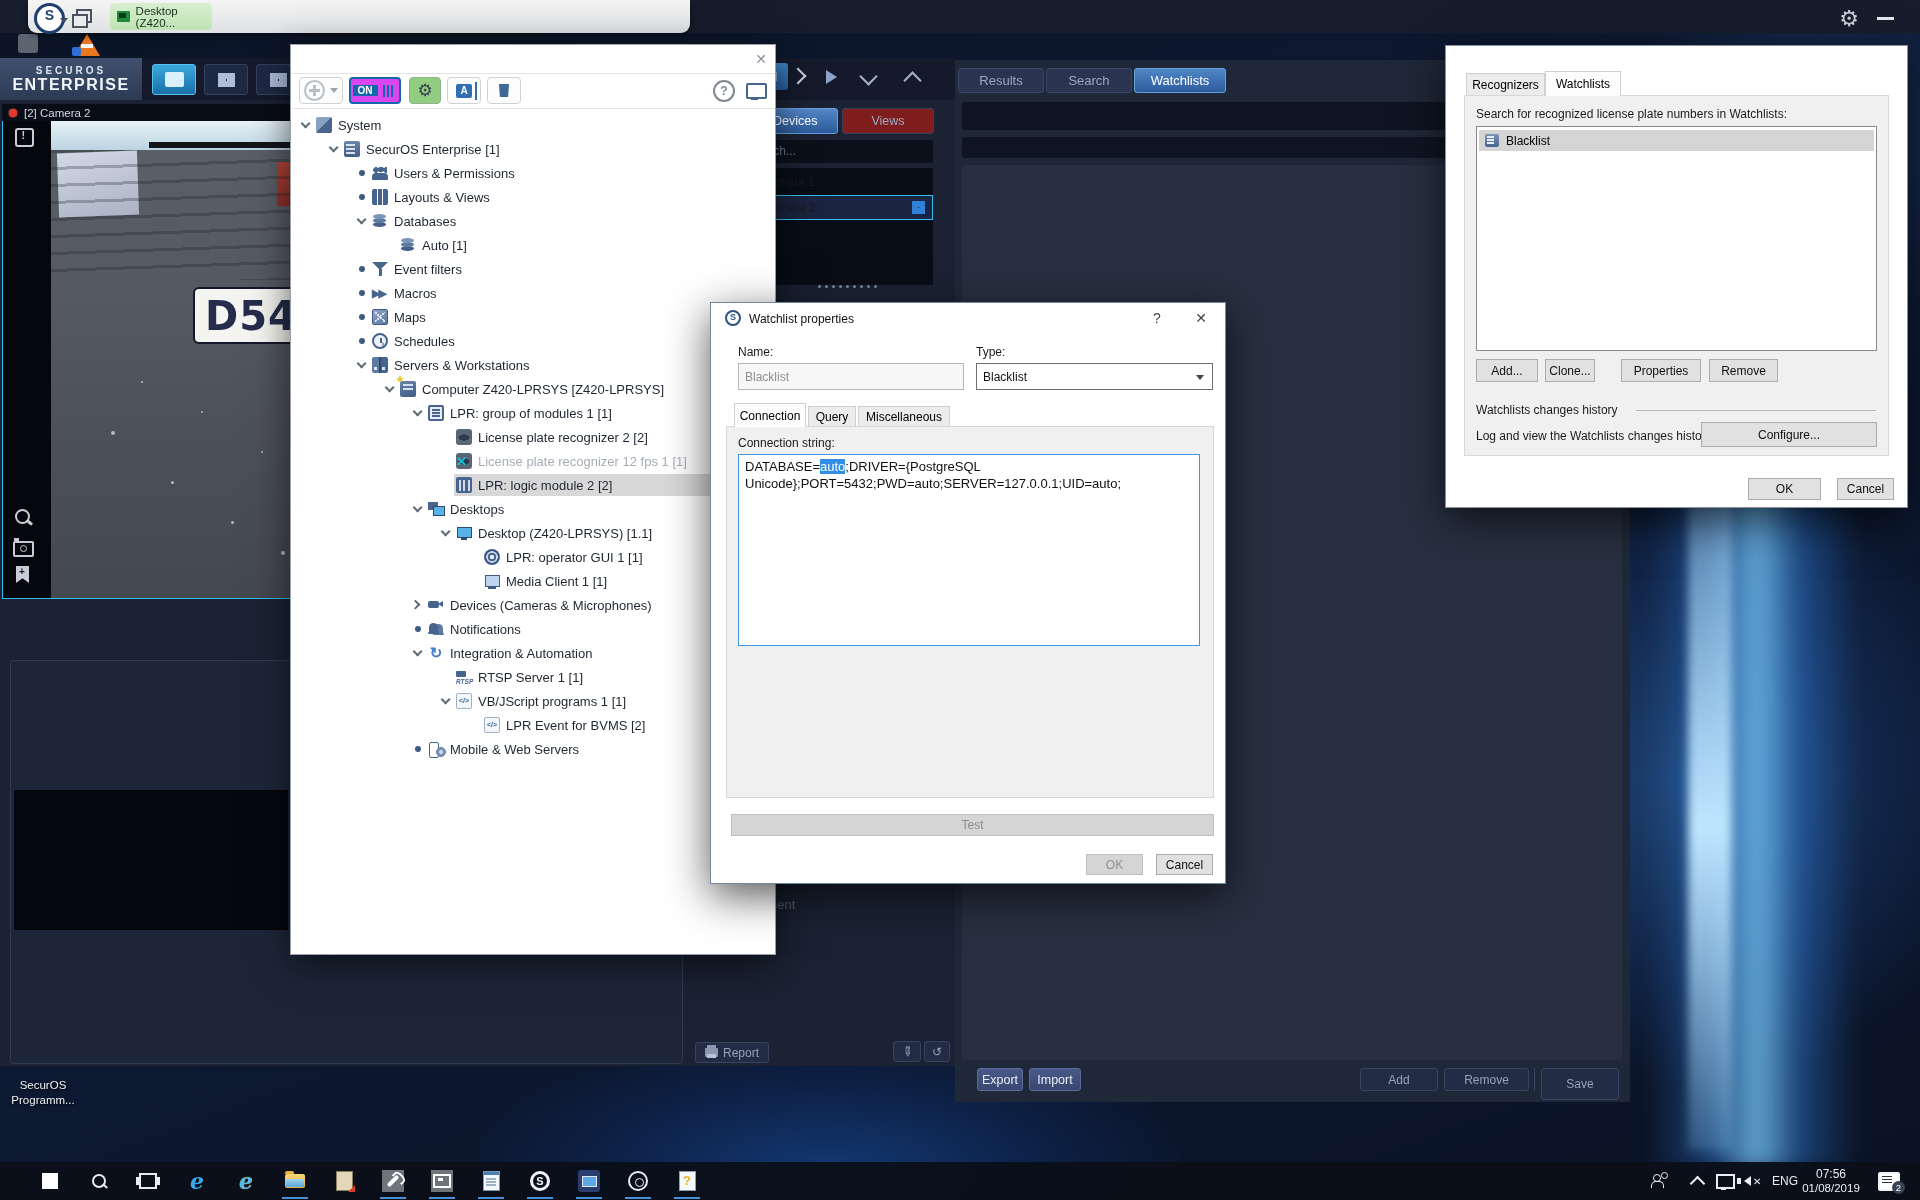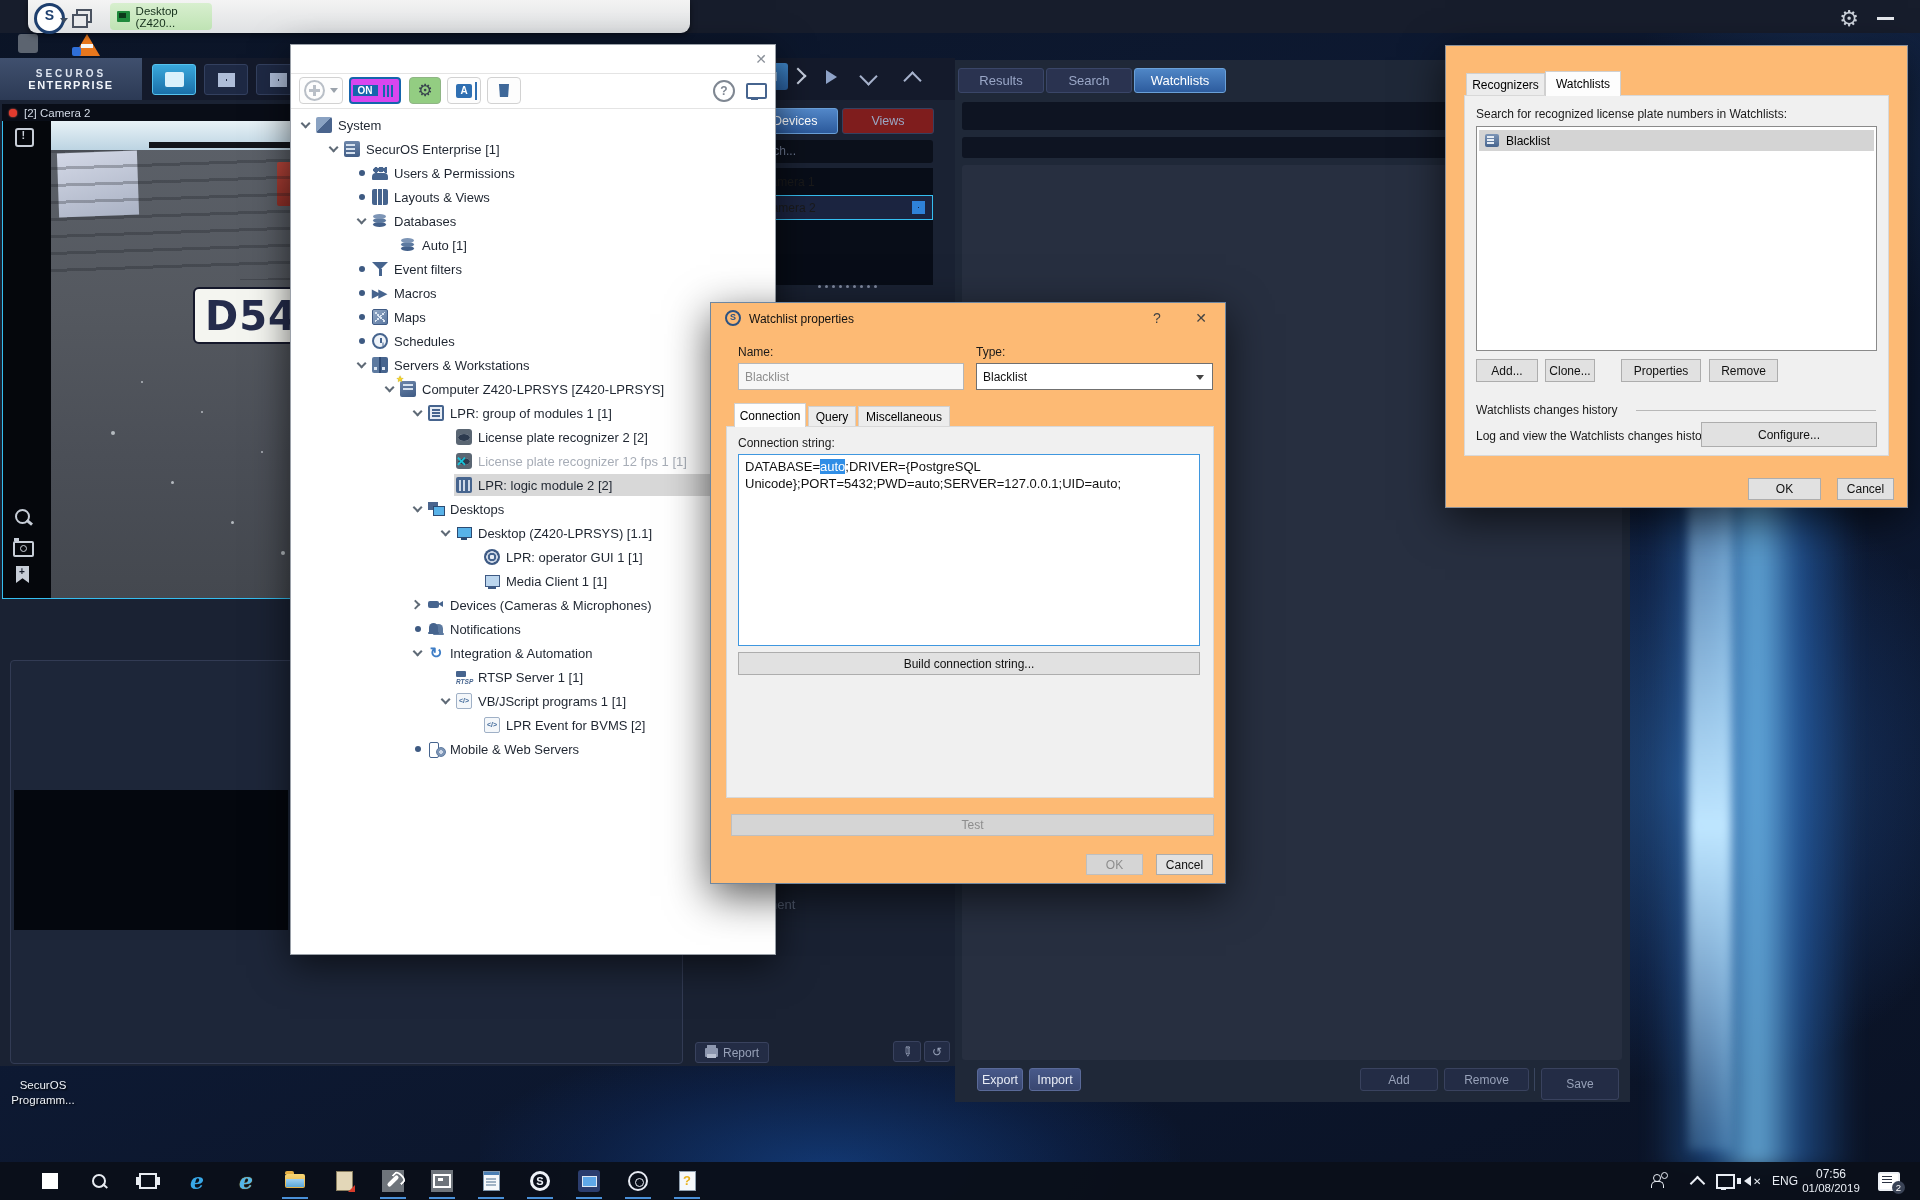--- a/index.html
+++ b/index.html
@@ -38,21 +38,21 @@
   .greenmon::after{content:"";position:absolute;left:2px;top:2px;width:7px;height:5px;background:#0c3a1a;}
   .greentab span{font-size:11.5px;color:#15301b;}
   .topgear{left:1836px;top:6px;width:26px;height:26px;color:#cdd3dc;font-size:22px;line-height:26px;text-align:center;}
   .topmin{left:1877px;top:17px;width:17px;height:3px;background:#e6e9ee;}
 
   
   .leftwin{left:0;top:58px;width:955px;height:1008px;background:#1a2233;}
   .brand{left:0;top:0;width:142px;height:42px;background:linear-gradient(180deg,#40506e,#2c3a55);
     display:flex;flex-direction:column;justify-content:center;align-items:center;}
   .brand .b1{font-size:10px;letter-spacing:3px;color:#dde4f0;font-weight:bold;}
-  .brand .b2{font-size:11px;letter-spacing:1.5px;color:#f2f5fa;font-weight:bold;}
+  .brand .b2{font-size:16px;letter-spacing:1.5px;color:#f2f5fa;font-weight:bold;}
   .hdrdark{left:142px;top:0;width:813px;height:42px;background:#141a2b;}
   .layoutbtn{top:6px;width:44px;height:31px;border-radius:3px;box-sizing:border-box;}
   .lb-active{background:linear-gradient(180deg,#39a8dc,#1a6fa8);border:1px solid #55c2ee;}
   .lb-active i{position:absolute;left:12px;top:7px;width:19px;height:15px;background:#d9f1fc;border-radius:2px;}
   .lb-dark{background:#1e2944;border:1px solid #33405f;}
   .gridglyph{position:absolute;left:13px;top:8px;width:17px;height:14px;
     background:linear-gradient(90deg,#aebdd8 45%,transparent 45%,transparent 55%,#aebdd8 55%),
                linear-gradient(180deg,#aebdd8 42%,transparent 42%,transparent 58%,#aebdd8 58%);}
   .camtitle{left:2px;top:46px;width:288px;height:17px;background:#090d17;display:flex;align-items:center;gap:7px;padding-left:7px;box-sizing:border-box;}
   .recdot{width:8px;height:8px;border-radius:50%;background:#e23b2e;box-shadow:0 0 2px #ff6a54;}
@@ -213,21 +213,21 @@
   .tic-sync{background:none;color:#3f7ec6;font-size:15px;font-weight:bold;line-height:15px;text-align:center;}
   .tic-rtsp{background:none;}
   .tic-rtsp .r1{position:absolute;left:0;top:2px;width:10px;height:6px;background:#46648e;border-radius:1px;}
   .tic-rtsp .r2{position:absolute;left:0;bottom:0;font-size:6.5px;font-weight:bold;color:#46648e;letter-spacing:0;}
   .tic-code{background:#f4f7fa;border:1px solid #9fb0c6;box-sizing:border-box;color:#3f6899;font-size:7px;font-weight:bold;text-align:center;line-height:13px;}
   .tic-mobile{background:none;}
   .tic-mobile::before{content:"";position:absolute;left:1px;top:1px;width:8px;height:14px;border:1.5px solid #46648e;border-radius:2px;}
   .tic-mobile::after{content:"";position:absolute;left:8px;top:6px;width:8px;height:8px;border-radius:50%;border:1.5px solid #5d7aa0;background:radial-gradient(circle,#cfd9e8 30%,#7d95b6 32%);}
 
   
-  .dlg{background:#fdba74;border:1px solid #6f87a0;box-sizing:border-box;box-shadow:0 12px 40px rgba(0,0,0,.65);}
+  .dlg{background:#ffffff;border:1px solid #6f87a0;box-sizing:border-box;box-shadow:0 12px 40px rgba(0,0,0,.65);}
   .dlgtitle{font-size:12px;color:#111;}
   .dlgico{width:16px;height:16px;border-radius:50%;border:2.5px solid #2c5282;box-sizing:border-box;color:#2c5282;font-size:9px;font-weight:bold;text-align:center;line-height:11px;}
   .winglyph{color:#444;font-size:14px;text-align:center;}
   .lbl{font-size:12px;color:#1a1a1a;}
   .field{background:#f7f7f7;border:1px solid #b6b6b6;box-sizing:border-box;font-size:12px;color:#8e8e8e;display:flex;align-items:center;padding-left:6px;}
   .combo{background:#fff;border:1px solid #707070;box-sizing:border-box;font-size:12px;color:#111;display:flex;align-items:center;padding-left:6px;position:relative;}
   .combo::after{content:"";position:absolute;right:8px;top:11px;border-left:4px solid transparent;border-right:4px solid transparent;border-top:5px solid #444;}
   .ltab{position:absolute;box-sizing:border-box;font-size:12px;display:flex;align-items:center;justify-content:center;border:1px solid #d0d0d0;}
   .ltab-active{background:#fdfdfd;border-bottom:none;z-index:2;}
   .ltab-idle{background:#ececec;}
@@ -751,23 +751,20 @@
     <div class="abs ltab ltab-idle" style="left:147px;top:103px;width:92px;height:21px;">
         <span>Miscellaneous</span>
       </div>
     <div class="abs groupbox" style="left:15px;top:123px;width:488px;height:372px;"></div>
 
     <div class="abs lbl" style="left:27px;top:133px;">Connection string:</div>
     <div class="abs txtarea" style="left:27px;top:151px;width:462px;height:192px;">
       <div><span>DATABASE=</span><span class="selblue">auto</span><span>;DRIVER={PostgreSQL</span></div>
       <div><span>Unicode};PORT=5432;PWD=auto;SERVER=127.0.0.1;UID=auto;</span></div>
     </div>
-    <div class="abs pushbtn" style="left:27px;top:349px;width:462px;height:23px;">
-        <span>Build connection string...</span>
-      </div>
 
     <div class="abs pushbtn dis" style="left:20px;top:511px;width:483px;height:22px;">
         <span>Test</span>
       </div>
     <div class="abs pushbtn dis" style="left:375px;top:551px;width:57px;height:21px;">
         <span>OK</span>
       </div>
     <div class="abs pushbtn" style="left:445px;top:551px;width:57px;height:21px;">
         <span>Cancel</span>
       </div>

